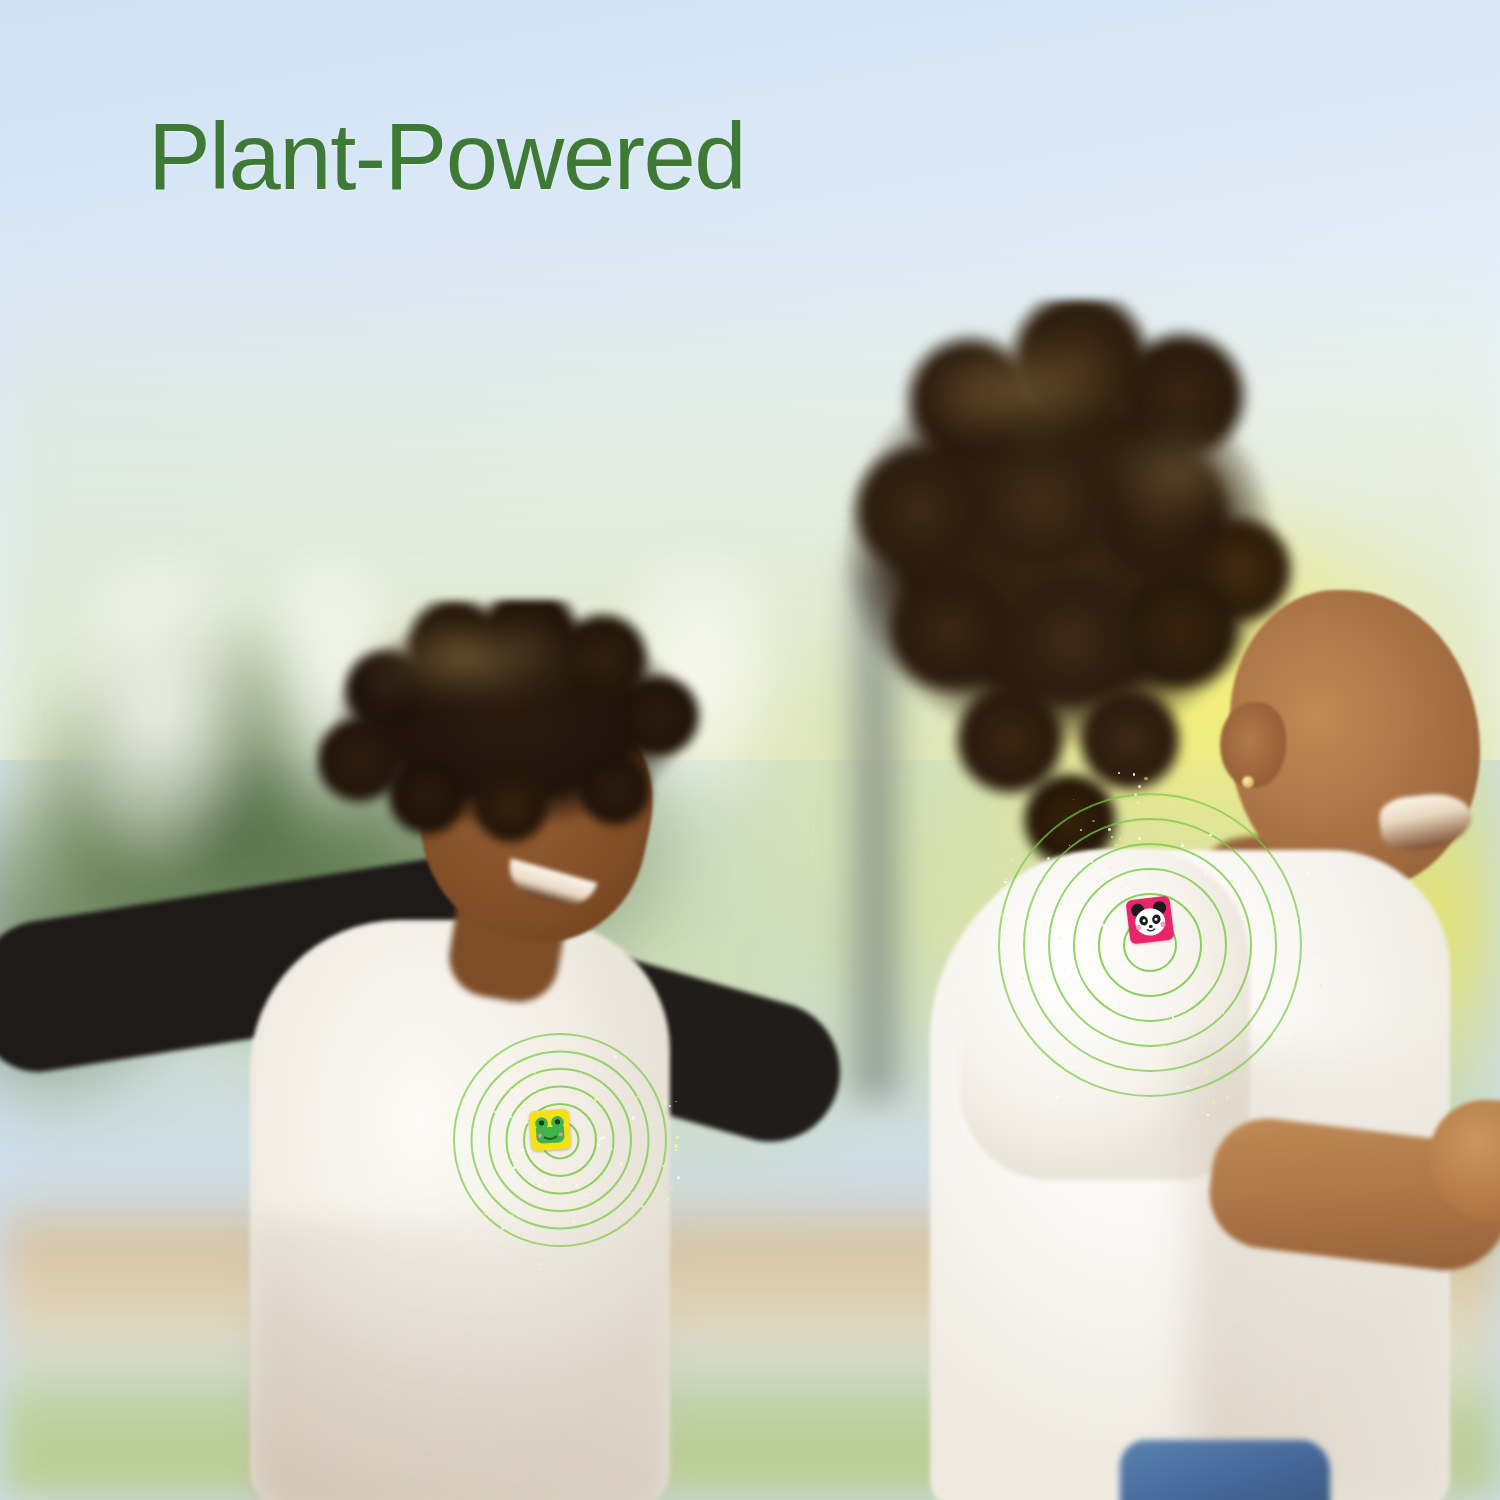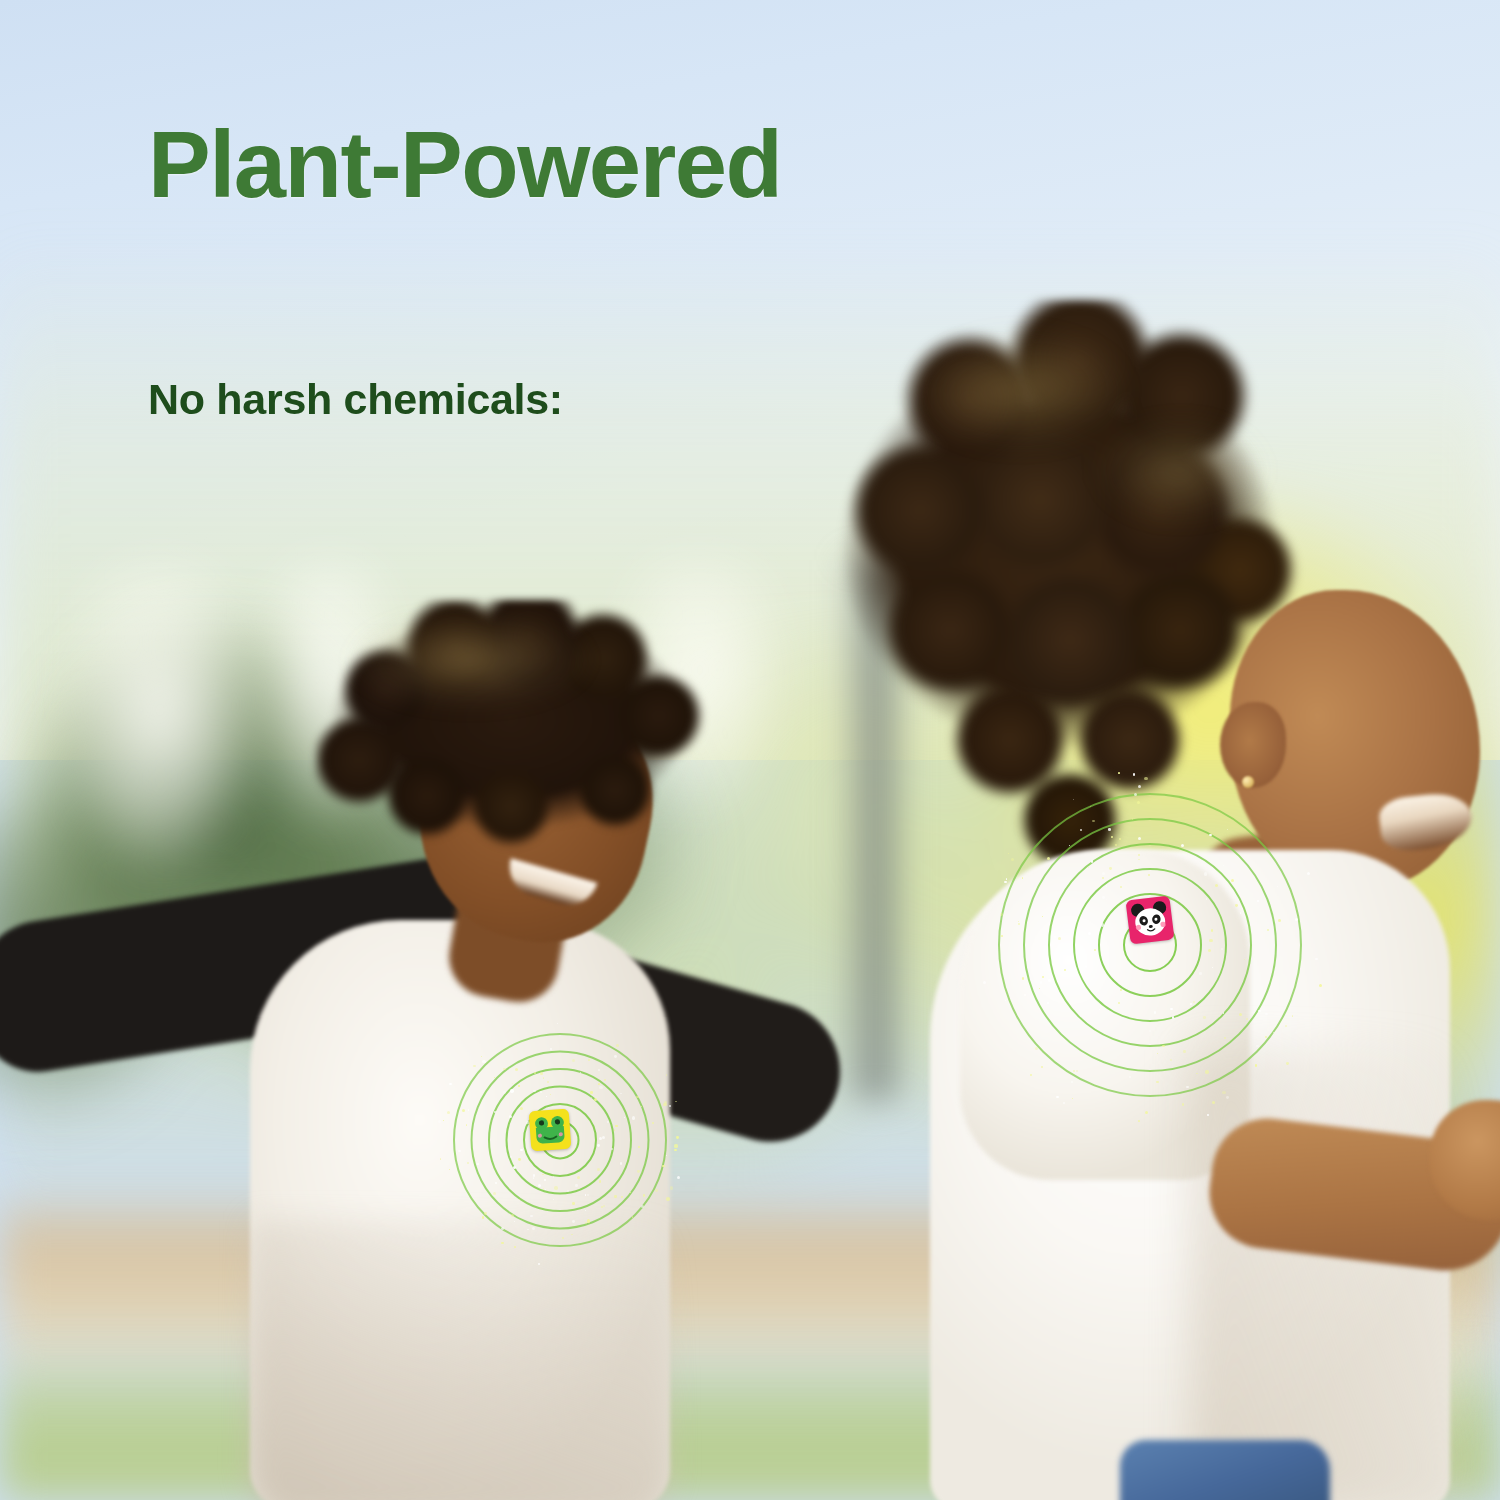--- a/index.html
+++ b/index.html
@@ -329,24 +329,24 @@
   }
   #sticker-panda {
     left: 1128px; top: 898px; width: 44px; height: 44px;
     background: #e8246b;
     transform: rotate(-7deg);
   }
 
   
   #headline {
     position: absolute;
-    left: 148px; top: 112px;
+    left: 148px; top: 104px;
     width: 880px;
     font-size: 94px;
-    font-weight: 700;
+    font-weight: 400;
     line-height: 1.12;
     letter-spacing: -1.5px;
     color: #3e7a35;
     text-shadow: 0 1px 2px rgba(255,255,255,0.55);
   }
   #headline .hl-line { display: block; white-space: nowrap; }
 
   #subcopy {
     position: absolute;
     left: 148px; top: 372px;
@@ -718,16 +718,15 @@
       <circle cx="9.6" cy="28" r="2.6" fill="#ff8fb1" opacity="0.9"></circle>
       <circle cx="34.4" cy="28" r="2.6" fill="#ff8fb1" opacity="0.9"></circle>
     </svg>
   </div>
 
   <div id="headline">
     <span class="hl-line">Plant-Powered</span>
   </div>
 
   <div id="subcopy">
-    <span id="sub-head">No harsh chemicals:</span>
   </div>
 
 </div>
 
 </body></html>

